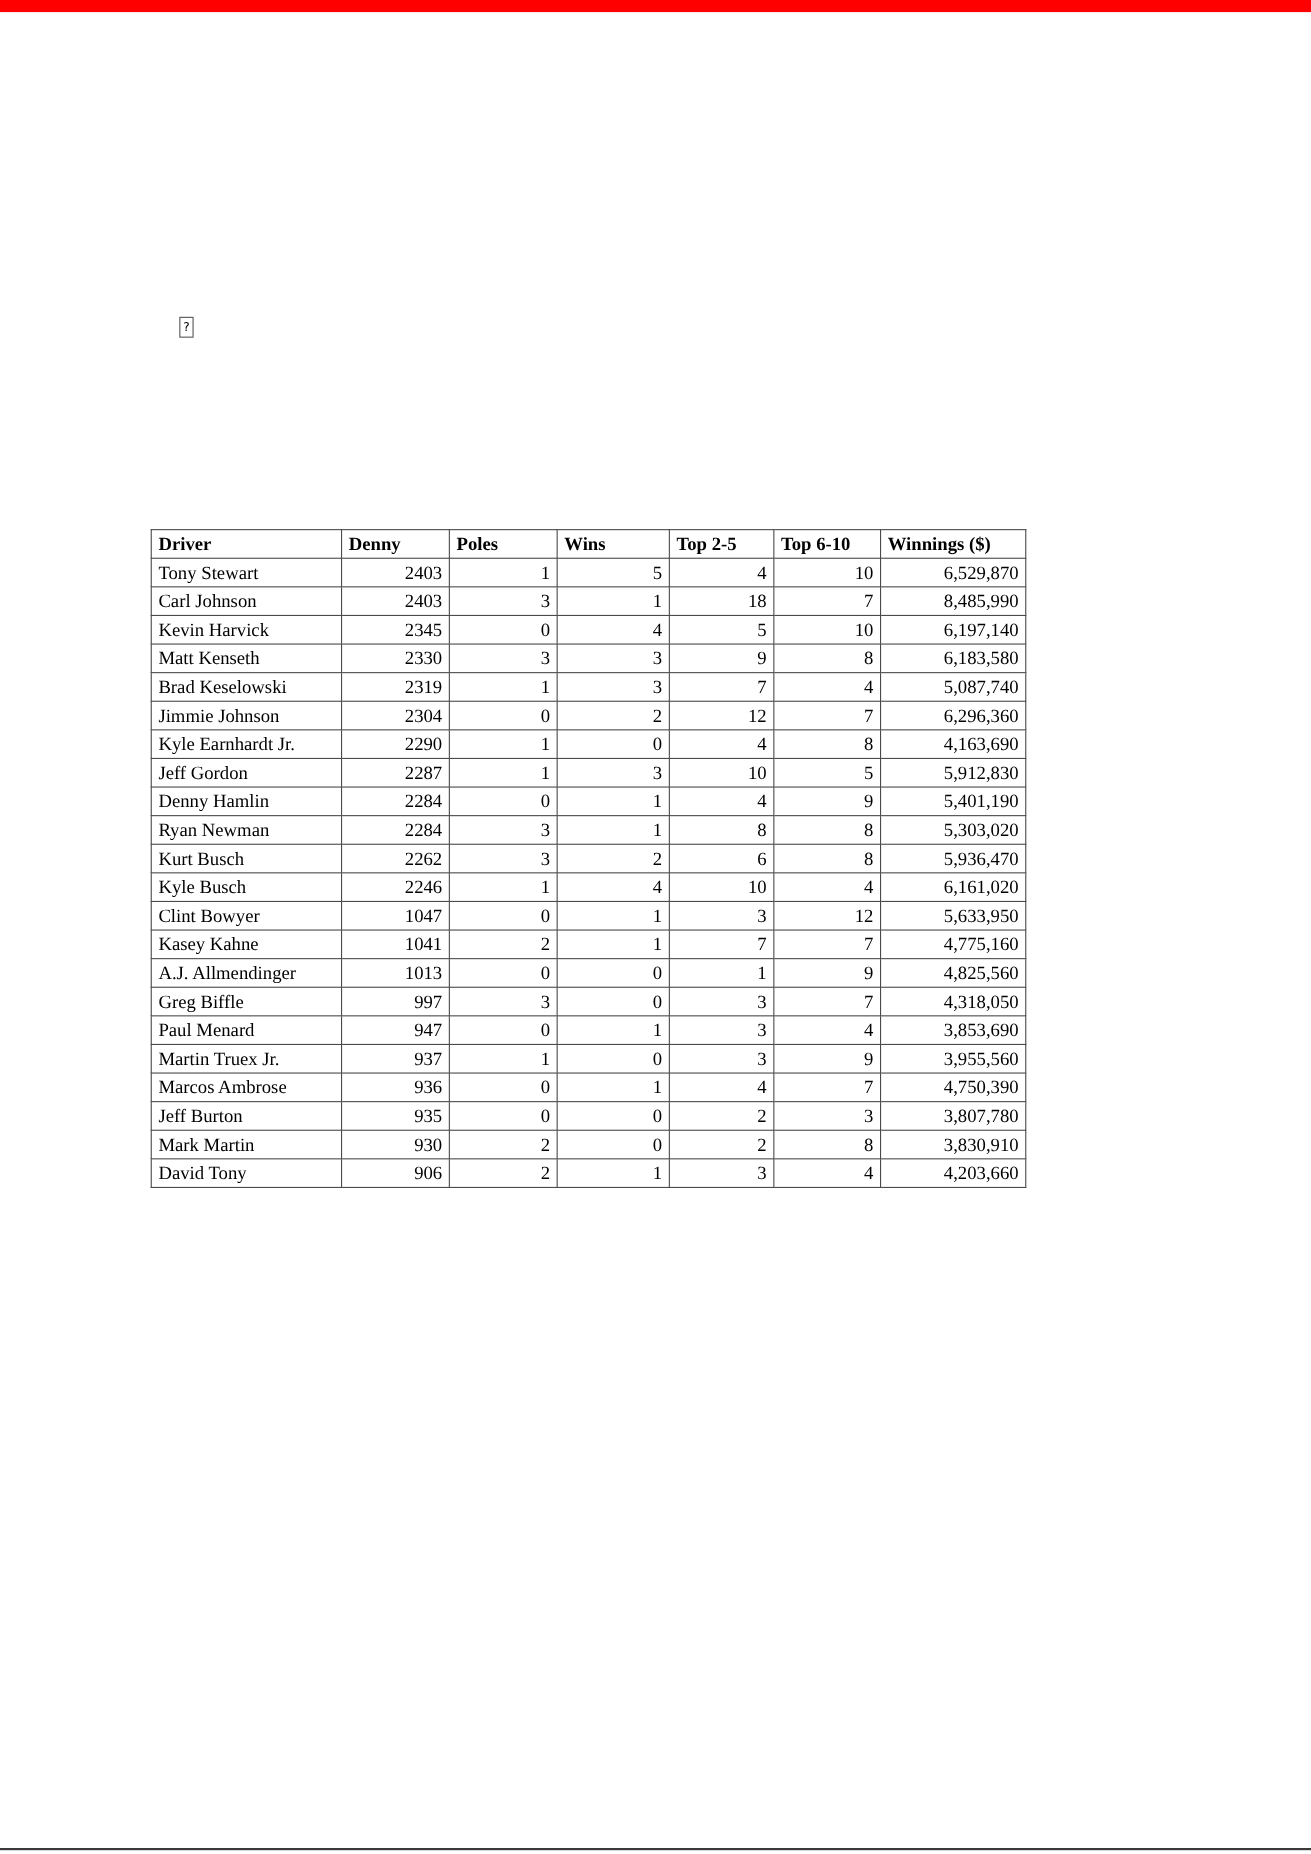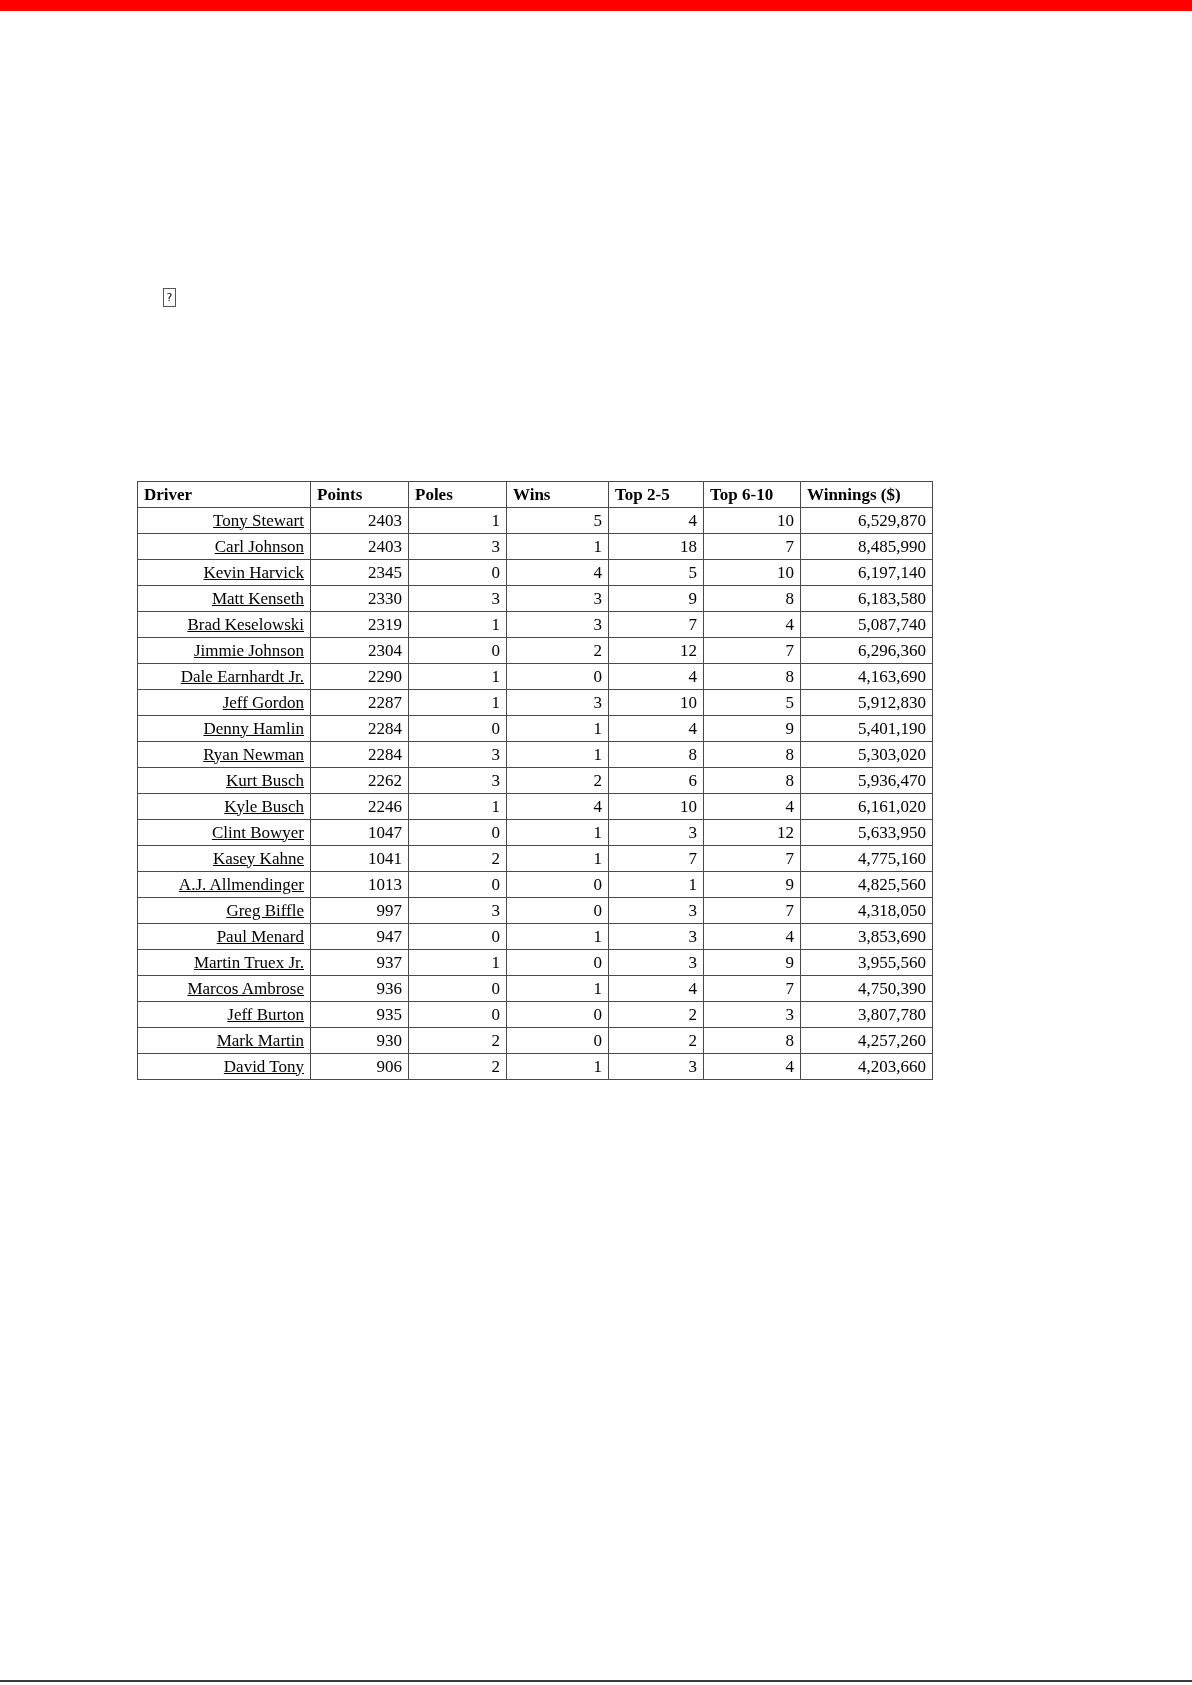--- a/index.html
+++ b/index.html
@@ -50,21 +50,21 @@
     height: 26px;
     overflow: hidden;
     white-space: nowrap;
     box-sizing: border-box;
   }
   table.standings th {
     text-align: left;
     font-weight: bold;
   }
   table.standings td { text-align: right; }
-  table.standings td:first-child { text-align: right; text-decoration: underline; }
+  table.standings td:first-child { text-align: left; }
   table.standings th:nth-child(1) { width: 173px; }
   table.standings th:nth-child(2) { width: 98px; }
   table.standings th:nth-child(3) { width: 98px; }
   table.standings th:nth-child(4) { width: 102px; }
   table.standings th:nth-child(5) { width: 95px; }
   table.standings th:nth-child(6) { width: 97px; }
   table.standings th:nth-child(7) { width: 132px; }
   .bottom-rule {
     position: absolute;
     left: 0;
@@ -78,21 +78,21 @@
 <body>
 
 <div class="top-bar" style="background: rgb(254, 0, 0);"></div>
 
 <span class="broken-img">?</span>
 
 <table class="standings">
     <thead>
       <tr>
         <th>Driver</th>
-        <th>Points</th>
+        <th>Denny</th>
         <th>Poles</th>
         <th>Wins</th>
         <th>Top 2-5</th>
         <th>Top 6-10</th>
         <th>Winnings ($)</th>
       </tr>
     </thead>
     <tbody>
       <tr>
         <td>Tony Stewart</td>
@@ -142,21 +142,21 @@
       <tr>
         <td>Jimmie Johnson</td>
         <td>2304</td>
         <td>0</td>
         <td>2</td>
         <td>12</td>
         <td>7</td>
         <td>6,296,360</td>
       </tr>
       <tr>
-        <td>Dale Earnhardt Jr.</td>
+        <td>Kyle Earnhardt Jr.</td>
         <td>2290</td>
         <td>1</td>
         <td>0</td>
         <td>4</td>
         <td>8</td>
         <td>4,163,690</td>
       </tr>
       <tr>
         <td>Jeff Gordon</td>
         <td>2287</td>
@@ -274,21 +274,21 @@
         <td>3</td>
         <td>3,807,780</td>
       </tr>
       <tr>
         <td>Mark Martin</td>
         <td>930</td>
         <td>2</td>
         <td>0</td>
         <td>2</td>
         <td>8</td>
-        <td>4,257,260</td>
+        <td>3,830,910</td>
       </tr>
       <tr>
         <td>David Tony</td>
         <td>906</td>
         <td>2</td>
         <td>1</td>
         <td>3</td>
         <td>4</td>
         <td>4,203,660</td>
       </tr>

